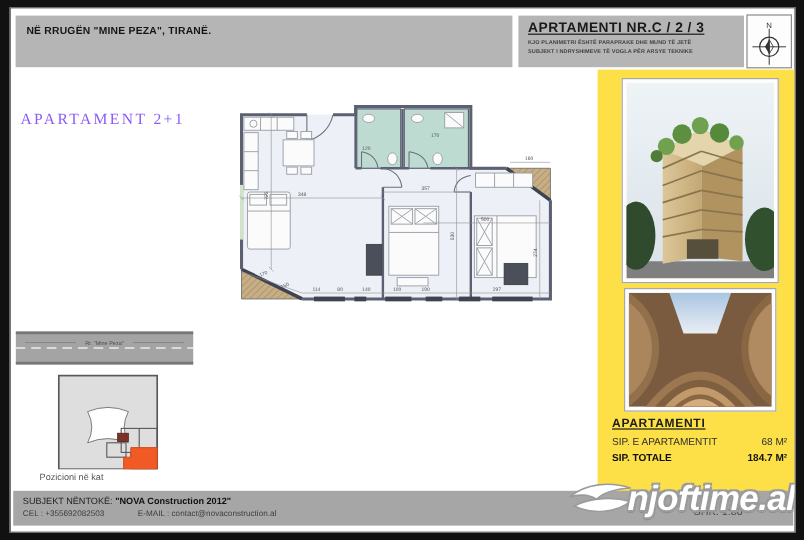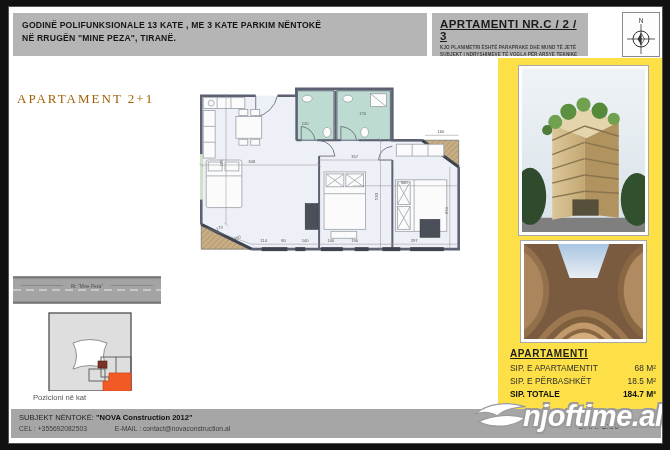--- a/index.html
+++ b/index.html
@@ -3,26 +3,26 @@
 <meta charset="utf-8">
 <style>
   html,body{margin:0;padding:0;}
   body{width:670px;height:450px;background:#111;font-family:"Liberation Sans",sans-serif;position:relative;overflow:hidden;}
   .abs{position:absolute;}
   .page{left:8px;top:6px;width:653px;height:436px;background:#ffffff;border:1px solid #555;overflow:hidden;}
   
   .hcell{background:#b5b5b5;}
   .title-cell{left:4px;top:6px;width:414px;height:43px;padding:6px 9px;box-sizing:border-box;}
   .title-cell div{font-size:8.6px;font-weight:bold;color:#151515;line-height:1.5;letter-spacing:.2px;}
-  .apt-cell{left:423px;top:6px;width:156px;height:43px;padding:5px 8px;box-sizing:border-box;}
+  .apt-cell{left:423px;top:6px;width:188px;height:43px;padding:5px 8px;box-sizing:border-box;}
   .apt-title{font-size:11.5px;font-weight:bold;color:#1a1a1a;text-decoration:underline;letter-spacing:.4px;}
   .disclaimer{margin-top:3px;font-size:4.6px;font-weight:bold;color:#3f3f3f;line-height:1.5;letter-spacing:.1px;}
   .compass-cell{left:613px;top:5px;width:38px;height:45px;background:#fdfdfd;border:1px solid #8a8a8a;box-sizing:border-box;display:flex;align-items:center;justify-content:center;}
   
-  .plan-label{left:8px;top:84px;font-family:"Liberation Serif",serif;font-size:13px;letter-spacing:2px;color:#a16207;}
+  .plan-label{left:8px;top:84px;font-family:"Liberation Serif",serif;font-size:13px;letter-spacing:2px;color:#8b5cf6;}
   .plan-svg{left:175px;top:58px;}
   
   .panel{left:489px;top:51px;width:165px;height:352px;background:#fde047;}
   .photo-frame{background:#fdfdfd;border:1px solid #a8a8a8;box-sizing:border-box;padding:3px;}
   .frame1{left:20px;top:7px;width:131px;height:171px;}
   .frame2{left:22px;top:182px;width:127px;height:103px;}
   .photo-frame svg{display:block;width:100%;height:100%;}
   .area-table{left:12px;top:290px;width:146px;}
   .area-title{font-size:10px;font-weight:bold;color:#1c1c1c;text-decoration:underline;letter-spacing:.6px;margin-bottom:3px;}
   .area-row{display:flex;justify-content:space-between;font-size:8.4px;color:#2e2e2e;line-height:1.55;align-items:flex-end;}
@@ -42,21 +42,20 @@
   .wm-text{font-size:29px;font-weight:bold;font-style:italic;color:#ffffff;letter-spacing:-.5px;margin-left:-6px;
     text-shadow:-1.6px -1.6px 0 #9b9b9b,1.6px -1.6px 0 #9b9b9b,-1.6px 1.6px 0 #9b9b9b,1.6px 1.6px 0 #9b9b9b,0 2.2px 0 #8f8f8f;}
   text{font-family:"Liberation Sans",sans-serif;}
 </style>
 </head>
 <body>
 
 <div class="abs page">
 
   <div class="abs hcell title-cell">
-    <div>GODINË POLIFUNKSIONALE 13 KATE , ME 3 KATE PARKIM NËNTOKË</div>
     <div>NË RRUGËN "MINE PEZA", TIRANË.</div>
   </div>
   <div class="abs hcell apt-cell">
     <div class="apt-title">APRTAMENTI NR.C / 2 / 3</div>
     <div class="disclaimer">
       <div>KJO PLANIMETRI ËSHTË PARAPRAKE DHE MUND TË JETË</div>
       <div>SUBJEKT I NDRYSHIMEVE TË VOGLA PËR ARSYE TEKNIKE</div>
     </div>
   </div>
   <div class="abs compass-cell">
@@ -272,24 +271,20 @@
         <path d="M38,95 Q60,74 82,95 Z" fill="#8a6743"></path>
         <path d="M44,95 Q60,82 76,95 Z" fill="#d4ad7c"></path>
       </svg>
     </div>
     <div class="abs area-table">
       <div class="area-title">APARTAMENTI</div>
       <div class="area-row">
         <span>SIP. E APARTAMENTIT</span>
         <span>68 M²</span>
       </div>
-      <div class="area-row">
-        <span>SIP. E PËRBASHKËT</span>
-        <span>18.5 M²</span>
-      </div>
       <div class="area-row total">
         <span>SIP. TOTALE</span>
         <span>184.7 M²</span>
       </div>
     </div>
   </div>
 
   <svg class="abs pos-svg" width="150" height="118" viewBox="0 0 150 118">
     <g>
       <rect x="0" y="3" width="148" height="28" fill="#a4a4a4"></rect>

